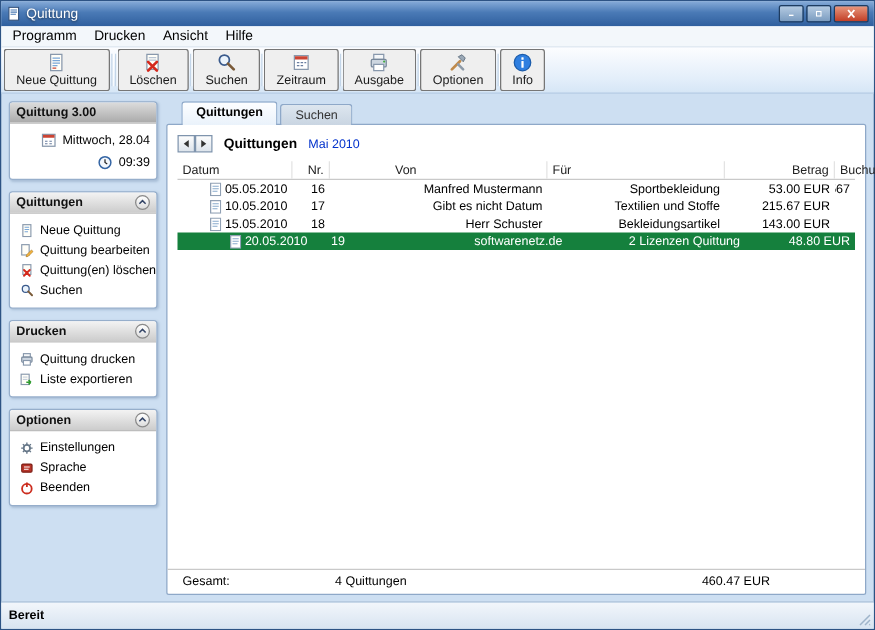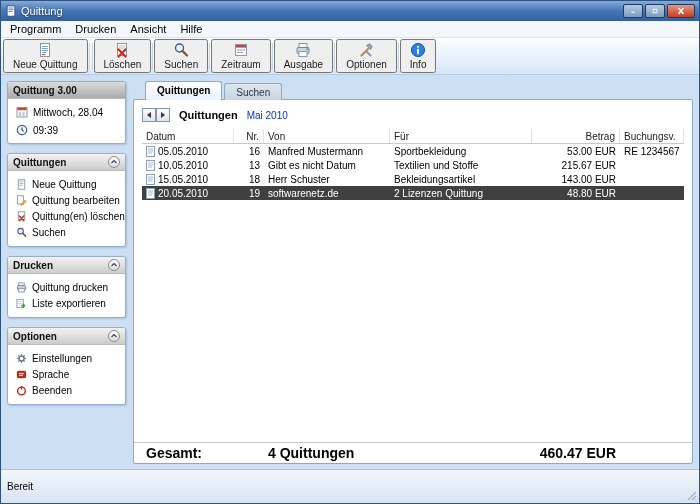--- a/index.html
+++ b/index.html
@@ -59,21 +59,21 @@
     height:17px; display:flex; align-items:center; padding:0 5px;
     background:linear-gradient(#f3f3f3,#cccccc); border-bottom:1px solid #bdbdbd;
     font-size:10px; font-weight:bold; color:#111;
   }
   .panel-header.dark { background:linear-gradient(#dcdcdc,#aaaaaa); }
   .collapse-btn {
     margin-left:auto; width:12px; height:12px; border-radius:50%;
     border:1px solid #8a8a8a; background:linear-gradient(#fff,#ddd);
     display:flex; align-items:center; justify-content:center; padding:0;
   }
-  .version-body { padding:7px 5px; display:flex; flex-direction:column; gap:6px; }
+  .version-body { padding:7px 5px; display:flex; flex-direction:column; gap:6px;align-items:flex-end; }
   .vrow { display:flex; align-items:center; gap:5px; font-size:10px; color:#000; padding-left:3px; }
   .panel-items { padding:5px 3px 6px; display:flex; flex-direction:column; }
   .s-item {
     display:flex; align-items:center; gap:5px; height:16px; padding-left:5px;
     font-size:10px; color:#000; cursor:pointer; white-space:nowrap;
   }
   
   .main { flex:1; min-width:0; display:flex; flex-direction:column; }
   .tabs { flex:0 0 19px; display:flex; gap:2px; margin-left:12px; position:relative; z-index:2; }
   .tab {
@@ -97,42 +97,42 @@
   .arr-r { width:0; height:0; border-top:3px solid transparent; border-bottom:3px solid transparent; border-left:4px solid #333; }
   .heading { font-size:11px; font-weight:bold; color:#000; }
   .period { font-size:10px; color:#0433cc; cursor:pointer; }
   .table { flex:1; min-height:0; display:flex; flex-direction:column; padding:0 8px; }
   .thead { flex:0 0 15px; display:flex; border-bottom:1px solid #c9c9c9; }
   .th {
     font-size:10px; color:#222; padding:0 4px; display:flex; align-items:center;
     border-right:1px solid #e3e3e3; height:100%; cursor:pointer; white-space:nowrap;
   }
   .trow { flex:0 0 14px; display:flex; align-items:center; cursor:pointer; }
-  .td { font-size:10px; color:#000; padding:0 4px; display:flex; align-items:center; height:100%; white-space:nowrap; overflow:hidden; }
-  .trow.selected { background:#404040; }
+  .td { font-size:10px; color:#000; padding:0 4px; display:flex; align-items:center; height:100%; white-space:nowrap; overflow:hidden;justify-content:flex-end; }
+  .trow.selected { background:#15803d;padding-left:16px; }
   .trow.selected .td { color:#fff; }
   .col-datum { width:92px; flex:0 0 auto; }
   .col-nr    { width:30px; flex:0 0 auto; justify-content:flex-end; }
-  .col-von   { width:126px; flex:0 0 auto; }
+  .col-von   { width:126px; flex:0 0 auto;margin-left:48px; }
   .col-fuer  { width:142px; flex:0 0 auto; }
   .col-betrag{ width:88px; flex:0 0 auto; justify-content:flex-end; }
   .col-buch  { flex:1; }
   .rowico { width:9px; height:11px; margin-right:3px; flex:0 0 auto; }
   .tfoot {
     flex:0 0 20px; border-top:1px solid #c9c9c9; display:flex; align-items:center;
-    padding:2px 8px; font-size:14px; color:#000; margin-top:auto;font-weight:bold;
+    padding:2px 8px; font-size:10px; color:#000; margin-top:auto;
   }
   .f-label { width:122px; flex:0 0 auto; padding:0 4px; }
   .f-count { width:268px; flex:0 0 auto; padding:0 4px; }
   .f-total { width:88px; flex:0 0 auto; padding:0 4px; text-align:right; }
   
   .statusbar {
     flex:0 0 18px; background:linear-gradient(#f2f6fb,#d8e4f1);
     border-top:1px solid #aec3da; display:flex; 
-    padding:11px 6px; font-size:10px; color:#000; position:relative;
+    padding:5px 6px; font-size:10px; color:#000; position:relative;font-weight:bold;
   }
   .grip { position:absolute; right:2px; bottom:2px; }
 </style>
 </head>
 <body>
 
 <div class="window">
 
   <div class="titlebar">
     <svg class="ico12" viewBox="0 0 14 14">
@@ -411,21 +411,21 @@
           </div>
 
           <div class="trow">
             <div class="td col-datum">
                 <svg class="rowico" viewBox="0 0 9 11">
                   <rect x="0.5" y="0.5" width="8" height="10" fill="#fff" stroke="#90a0b4"></rect>
                   <path d="M2 3h5M2 5h5M2 7h4" stroke="#88aacc" stroke-width="0.8" fill="none"></path>
                 </svg>
                 <span>10.05.2010</span>
               </div>
-            <div class="td col-nr">13</div>
+            <div class="td col-nr">17</div>
             <div class="td col-von">Gibt es nicht Datum</div>
             <div class="td col-fuer">Textilien und Stoffe</div>
             <div class="td col-betrag">215.67 EUR</div>
             <div class="td col-buch"></div>
           </div>
 
           <div class="trow">
             <div class="td col-datum">
                 <svg class="rowico" viewBox="0 0 9 11">
                   <rect x="0.5" y="0.5" width="8" height="10" fill="#fff" stroke="#90a0b4"></rect>

